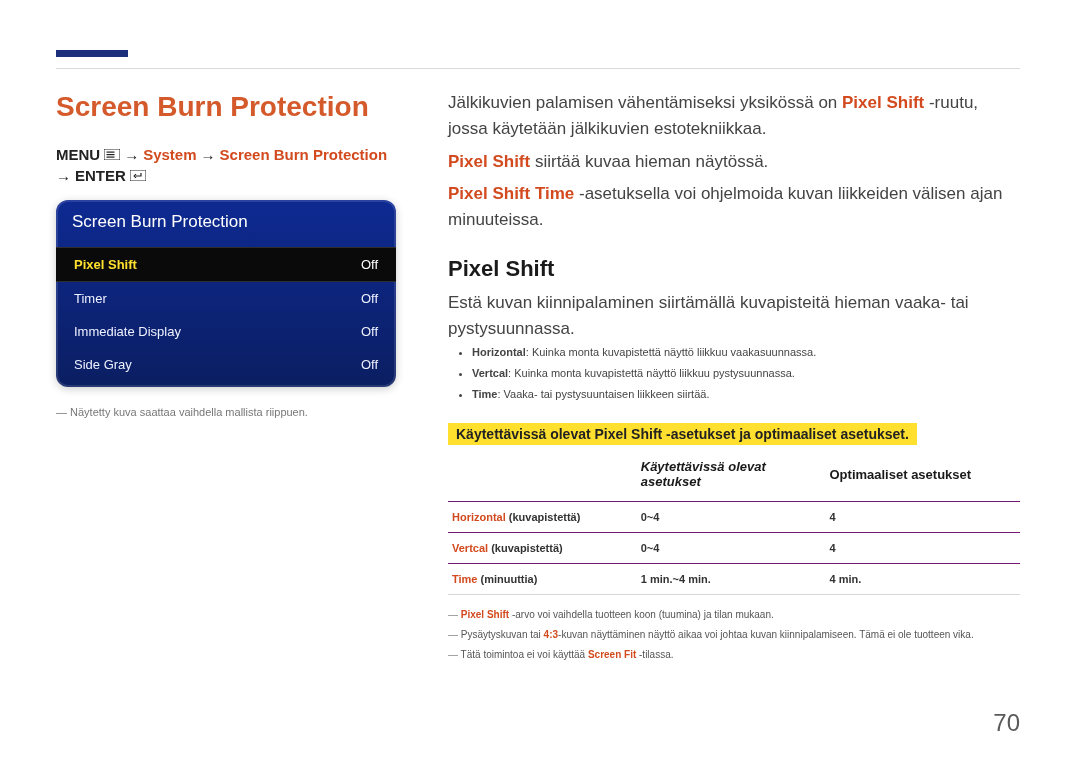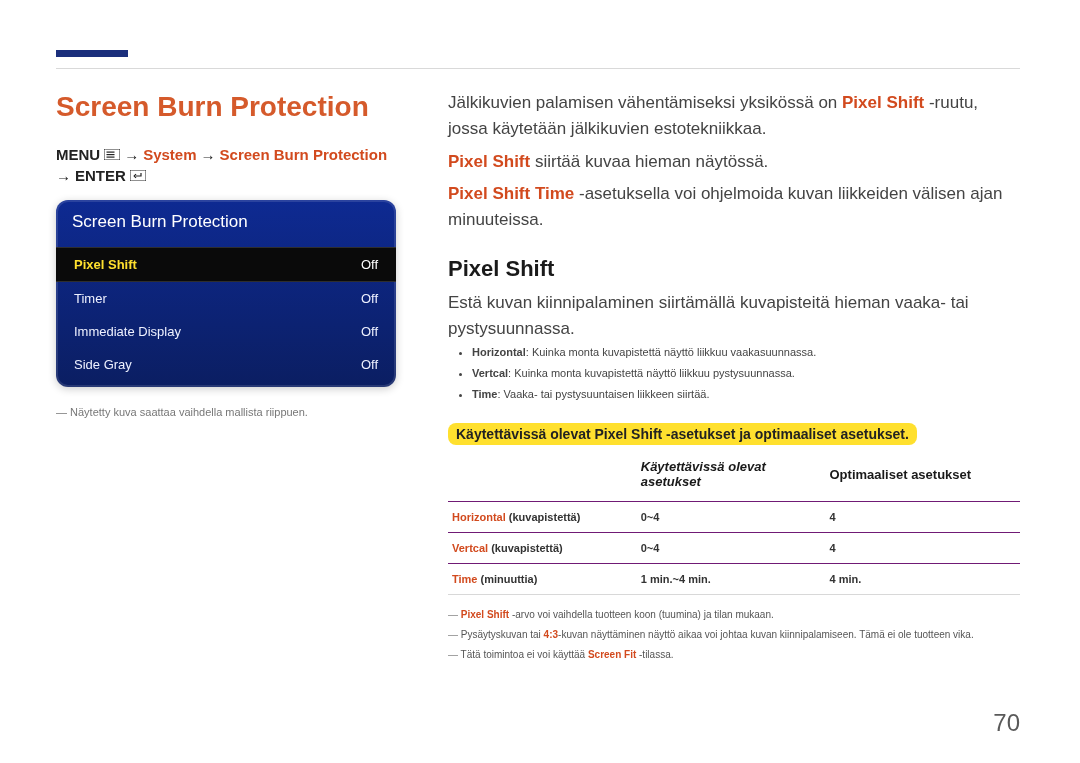--- a/index.html
+++ b/index.html
@@ -29,21 +29,21 @@
   .footnote .dash { letter-spacing: 0; }
 
   .right p { font-size: 17px; color: #444; line-height: 1.55; }
   .right .intro { margin-bottom: 6px; }
   .right .strong { color: #d24a1e; font-weight: 700; }
   .right h2.sub { color: #1a1a1a; font-size: 22px; font-weight: 700; margin: 22px 0 8px; }
   .bullets { margin-left: 24px; }
   .bullets li { font-size: 11px; color: #444; line-height: 1.9; }
   .bullets .k { font-weight: 700; }
 
-  .band-yellow { display: inline-block; background: #ffe02e; color: #222; font-weight: 700; font-size: 14px; padding: 3px 8px; margin-top: 18px; border-radius: 8px; }
+  .band-yellow { display: inline-block; background: #ffe02e; color: #222; font-weight: 700; font-size: 14px; padding: 3px 8px; margin-top: 18px; }
   table.opt { width: 100%; border-collapse: collapse; margin-top: 6px; font-size: 11px; }
   table.opt th { text-align: left; font-size: 13px; font-weight: 700; padding: 8px 4px 12px; color: #1a1a1a; }
   table.opt th:first-child { width: 33%; }
   table.opt th:nth-child(2) { width: 33%; font-style: italic; }
   table.opt td { padding: 9px 4px; border-top: 1px solid #701a75; color: #333; }
   table.opt tr:last-child td { border-bottom: 1px solid #d8d8d8; }
   .rowkey .key { color: #d24a1e; font-weight: 700; }
   .rowkey .unit { color: #333; font-weight: 700; }
   .optval { color: #d24a1e; font-weight: 700; }
 

